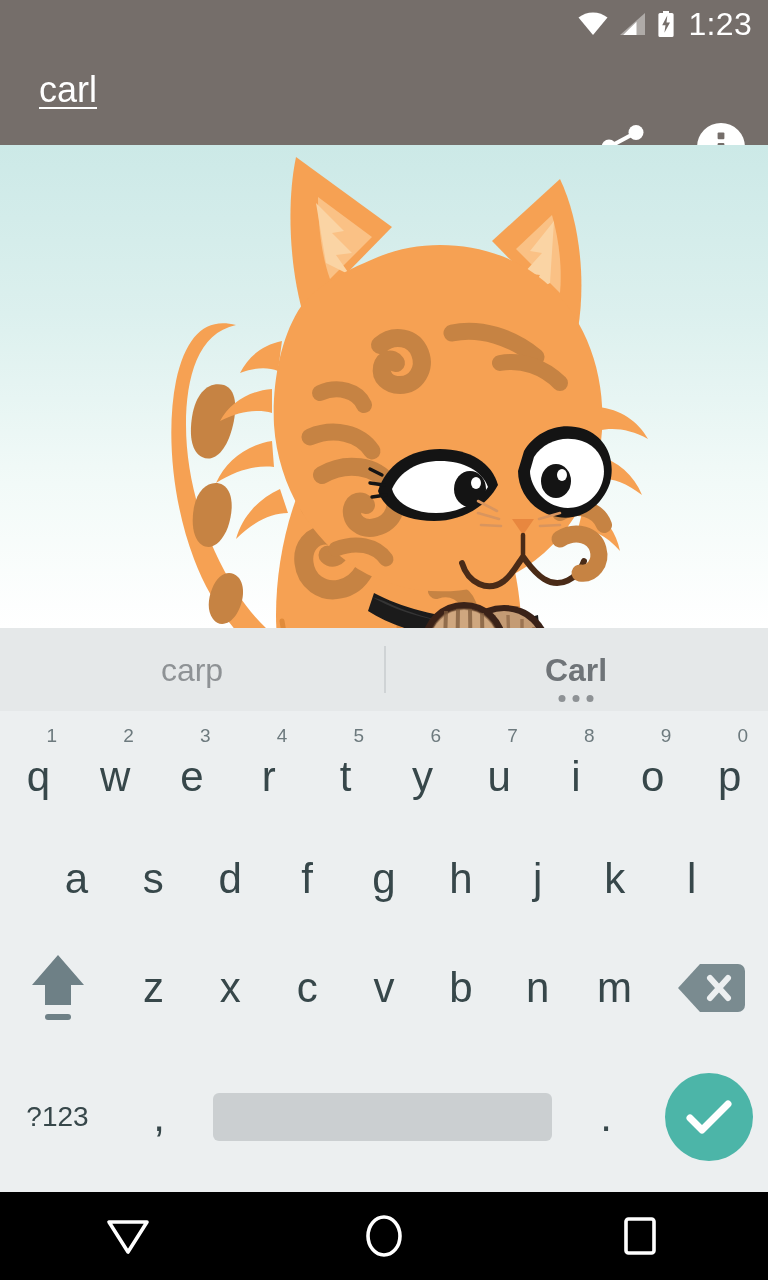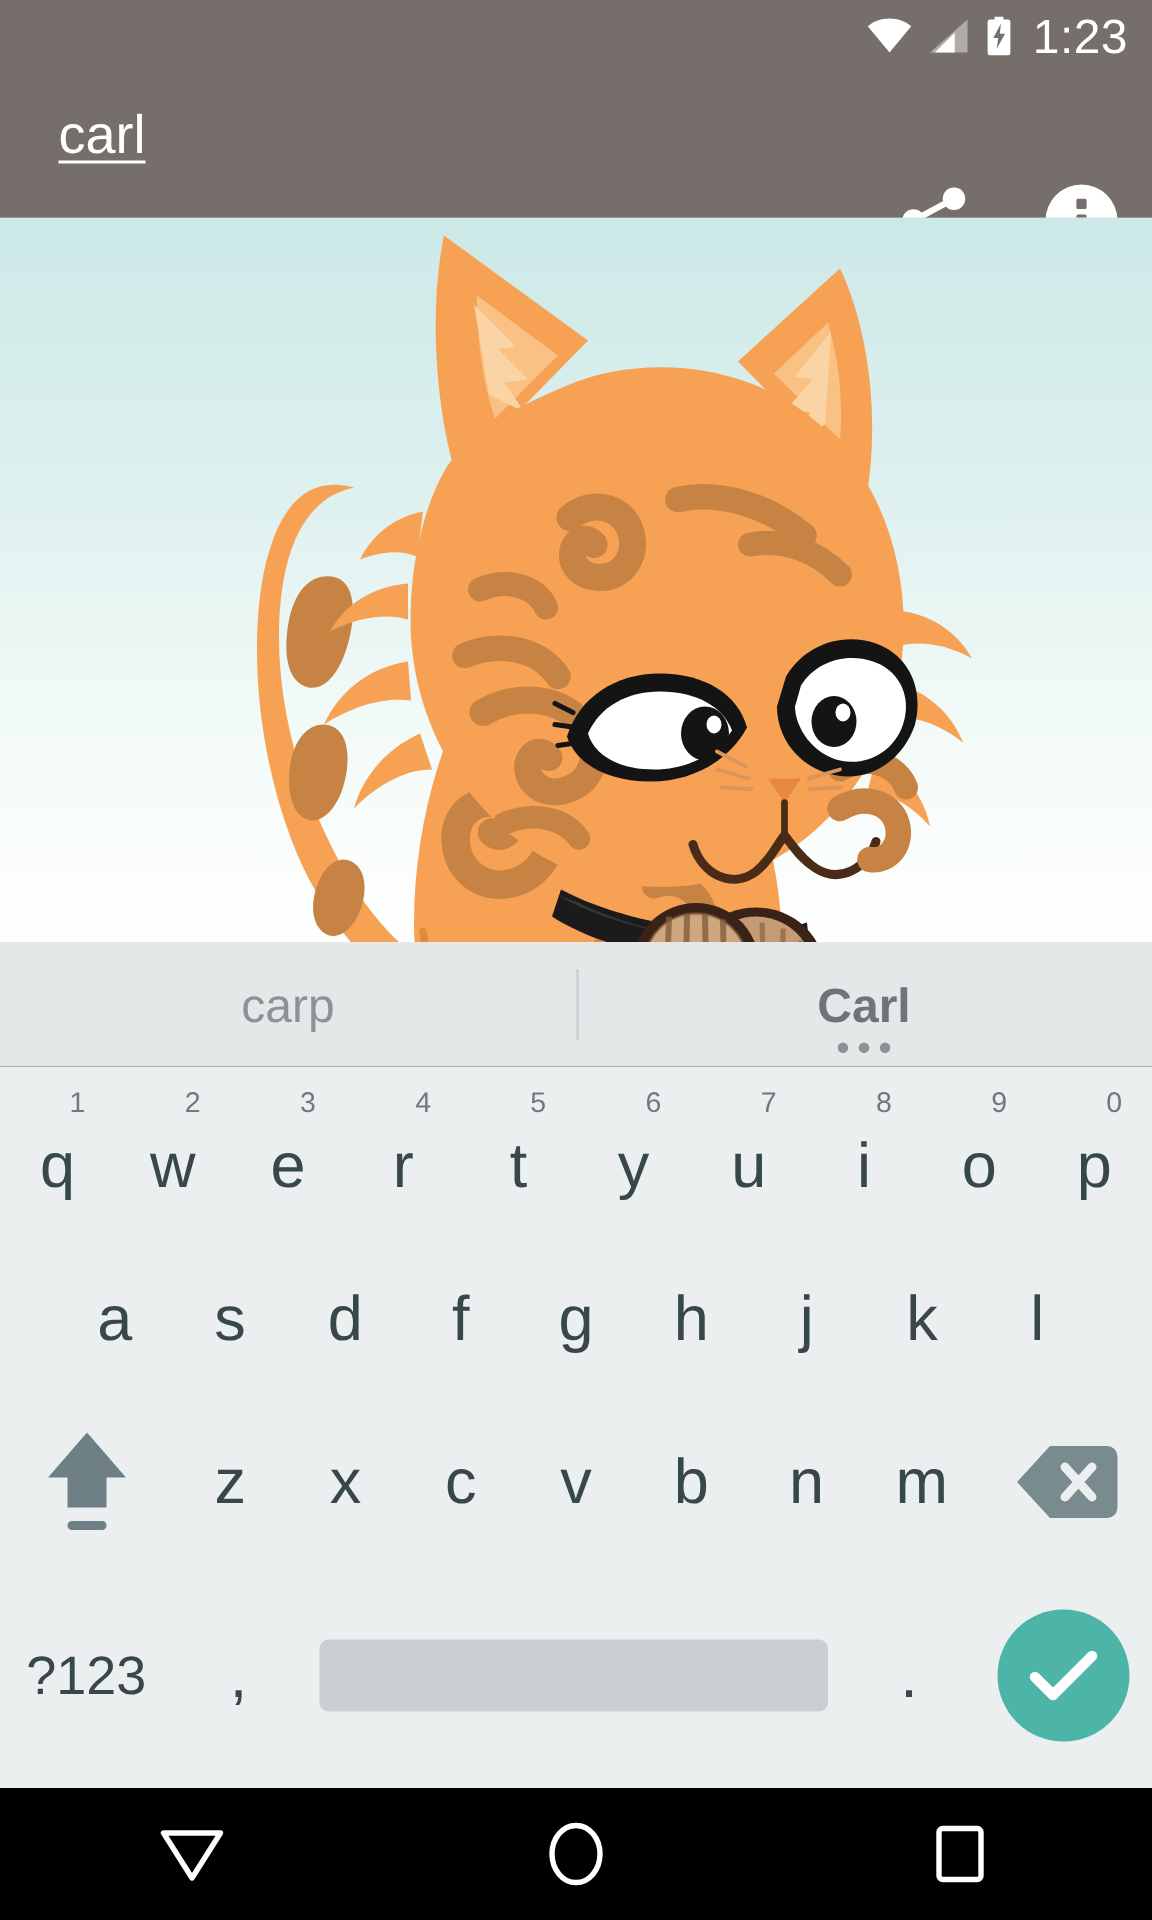--- a/index.html
+++ b/index.html
@@ -130,21 +130,21 @@
   #kb-row-1 .key .key-label { padding-top: 18px; }
   #kb-row-2 { padding: 0 38px; }
   #kb-row-2 .key { flex: 1 1 0; }
   #kb-row-3 .key-letter { flex: 1 1 0; }
 
   #key-shift { width: 115px; flex: 0 0 115px; position: relative; }
   #key-backspace { width: 115px; flex: 0 0 115px; }
 
   #kb-row-4 { align-items: center; }
   #key-sym { flex: 0 0 115px; display: flex; align-items: center; justify-content: center; cursor: pointer; }
-  #key-sym .key-label { font-size: 36px; color: #37474a; }
+  #key-sym .key-label { font-size: 28px; color: #37474a; }
   #key-comma { flex: 0 0 88px; display: flex; align-items: flex-start; justify-content: center; cursor: pointer; }
   #key-comma .key-label { font-size: 42px; color: #37474a; line-height: 0.65; }
   #key-space {
     flex: 1 1 auto; height: 48px; margin: 0 10px;
     background: #cbcfd1; border-radius: 6px; cursor: pointer;
   }
   #key-period { flex: 0 0 88px; display: flex; align-items: flex-start; justify-content: center; cursor: pointer; }
   #key-period .key-label { font-size: 42px; color: #37474a; line-height: 0.65; }
   #key-enter {
     flex: 0 0 118px; display: flex; align-items: center; justify-content: center; cursor: pointer;

